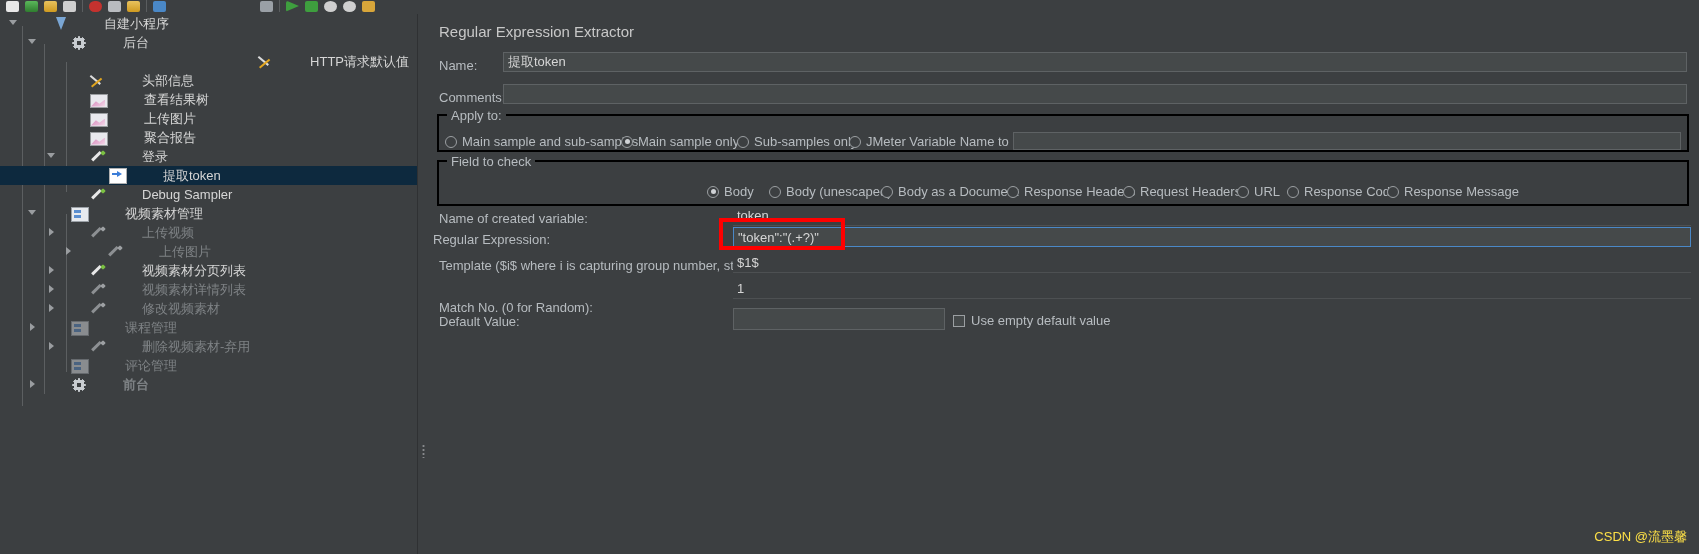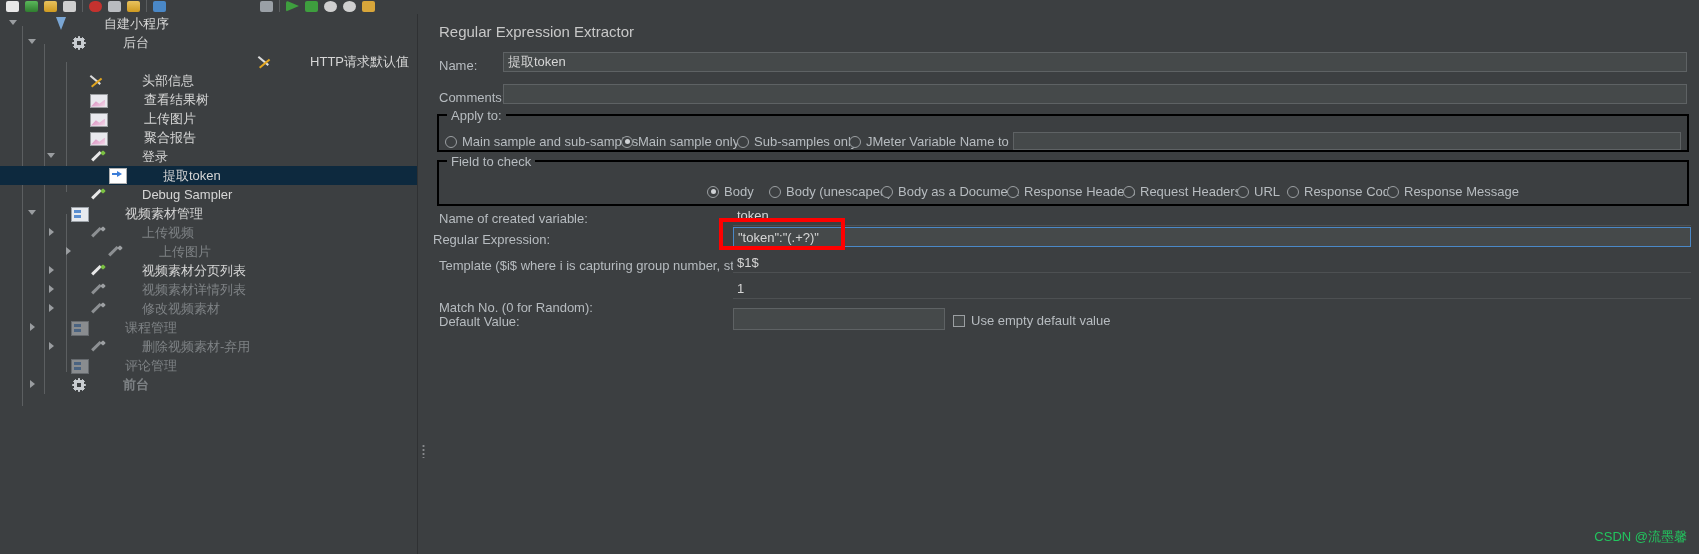--- a/index.html
+++ b/index.html
@@ -340,21 +340,21 @@
     position: absolute;
     border: 4px solid #ff0000;
     box-sizing: border-box;
     pointer-events: none;
   }
 
   #watermark {
     position: absolute;
     right: 12px; bottom: 8px;
     font-size: 13px;
-    color: #22c55e;
+    color: #fde047;
     margin-top: 20px;
   }
 </style>
 </head>
 <body>
 
 <div id="toolbar">
   <div class="tb-icons" style="left:6px;">
     <span class="tb-ic" style="background:#e8e8e8;"></span>
     <span class="tb-ic" style="background:linear-gradient(#5bb85b,#2f7d2f);"></span>

